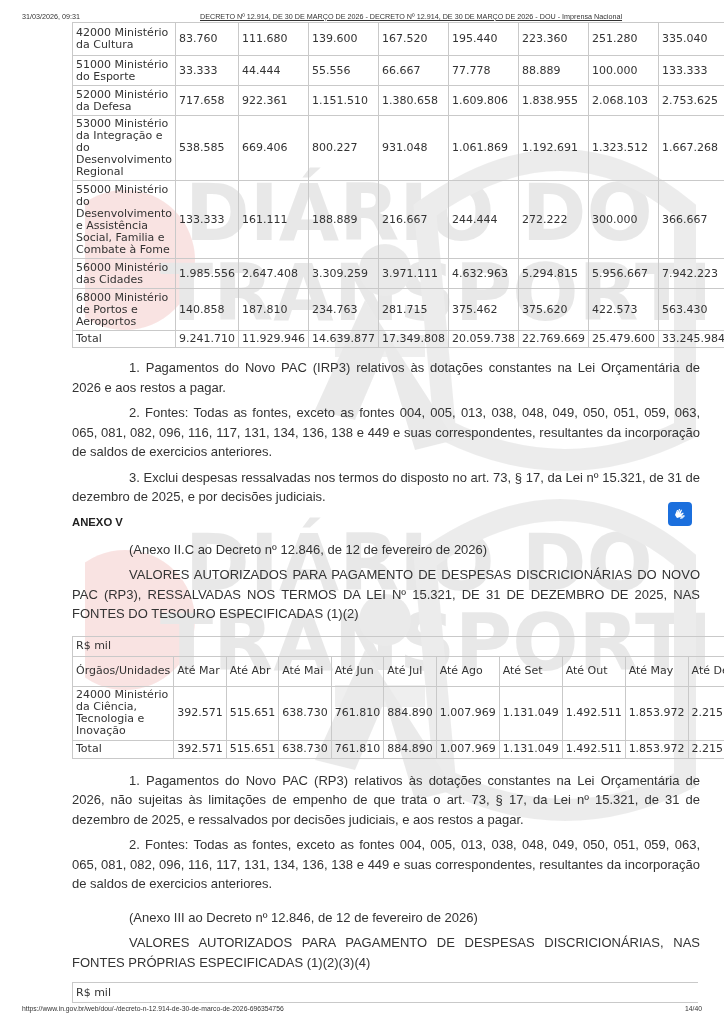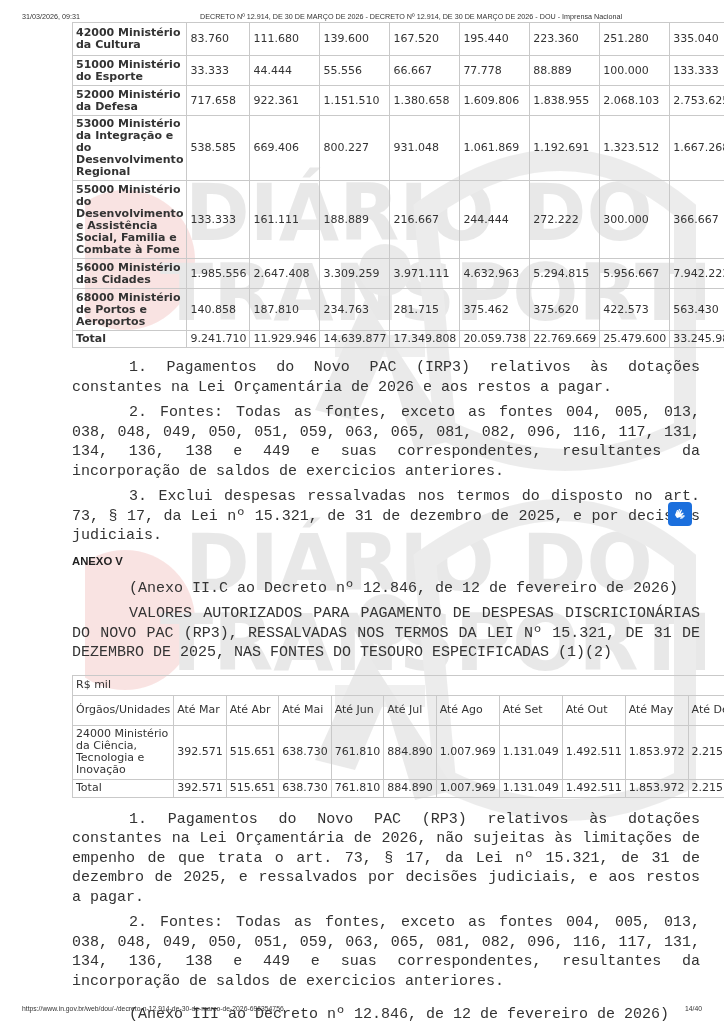--- a/index.html
+++ b/index.html
@@ -2,42 +2,42 @@
 <html><head>
 <meta charset="utf-8">
 <style>
   html, body { margin: 0; padding: 0; background: #ffffff; }
   body { width: 724px; height: 1024px; position: relative; overflow: hidden;
          font-family: "Liberation Sans", "DejaVu Sans", sans-serif; color: #333333; }
 
   .print-header { position: absolute; top: 10px; left: 0; width: 613px; height: 14px;
                   font-size: 7.2px; color: #333; font-family: "Liberation Sans", sans-serif; }
   .print-header .date { position: absolute; left: 22px; top: 2px; }
-  .print-header .title { position: absolute; left: 200px; top: 2px; white-space: nowrap; }
+  .print-header .title { position: absolute; left: 200px; top: 2px; white-space: nowrap; text-decoration: underline; }
 
   .print-footer { position: absolute; top: 1003px; left: 0; width: 724px; height: 14px;
                   font-size: 6.8px; color: #333; }
   .print-footer .url { position: absolute; left: 22px; top: 2px; }
   .print-footer .page { position: absolute; right: 22px; top: 2px; }
 
   
   .watermark { position: absolute; left: 85px; top: 150px; width: 620px; height: 760px;
                pointer-events: none; opacity: 0.13; z-index: 0; }
 
   .content { position: absolute; left: 72px; top: 22px; width: 628px; z-index: 1; }
 
   table.dtab { border-collapse: collapse; font-family: "DejaVu Sans", sans-serif;
                font-size: 11px; color: #333; background: transparent; }
   table.dtab td { border: 1px solid #c9c9c9; padding: 2px 3px; vertical-align: middle;
                   line-height: 12px; }
-  table.dtab td.org { width: 96px; font-weight: bold; }
+  table.dtab td.org { width: 96px; }
   .t1 td { height: auto; }
 
-  p.par { margin: 0; font-size: 15px; line-height: 19.5px; text-align: justify; color: #333;
-          font-family: Liberation Mono, monospace; }
+  p.par { margin: 0; font-size: 13px; line-height: 19.5px; text-align: justify; color: #333;
+          font-family: Liberation Sans, sans-serif; }
   p.indent { text-indent: 57px; }
   .anexo { font-weight: bold; font-size: 11.3px; color: #222; margin: 0;
            font-family: "Liberation Sans", sans-serif; }
 
   .vlibras { position: absolute; left: 668px; top: 502px; width: 24px; height: 24px;
              background: #1b6fdd; border-radius: 4px; z-index: 3;
              display: flex; align-items: center; justify-content: center; }
 </style>
 </head>
 <body>
@@ -224,20 +224,21 @@
 
   <div style="height:12px"></div>
   <p class="par indent">1. Pagamentos do Novo PAC (RP3) relativos às dotações constantes na Lei Orçamentária de 2026, não sujeitas às limitações de empenho de que trata o art. 73, § 17, da Lei nº 15.321, de 31 de dezembro de 2025, e ressalvados por decisões judiciais, e aos restos a pagar.</p>
   <div style="height:6px"></div>
   <p class="par indent">2. Fontes: Todas as fontes, exceto as fontes 004, 005, 013, 038, 048, 049, 050, 051, 059, 063, 065, 081, 082, 096, 116, 117, 131, 134, 136, 138 e 449 e suas correspondentes, resultantes da incorporação de saldos de exercicios anteriores.</p>
 
   <div style="height:6px"></div>
   <div style="height:8px"></div>
   <p class="par indent">(Anexo III ao Decreto nº 12.846, de 12 de fevereiro de 2026)</p>
   <div style="height:6px"></div>
+  <p class="par indent">VALORES AUTORIZADOS PARA PAGAMENTO DE DESPESAS DISCRICIONÁRIAS, NAS FONTES PRÓPRIAS ESPECIFICADAS (1)(2)(3)(4)</p>
 
   <div style="height:10px"></div>
   <table class="dtab" style="width:626px;">
     <tbody>
       <tr style="height:20px">
         <td style="border-right:none">R$ mil</td>
       </tr>
     </tbody>
   </table>
 </div>

